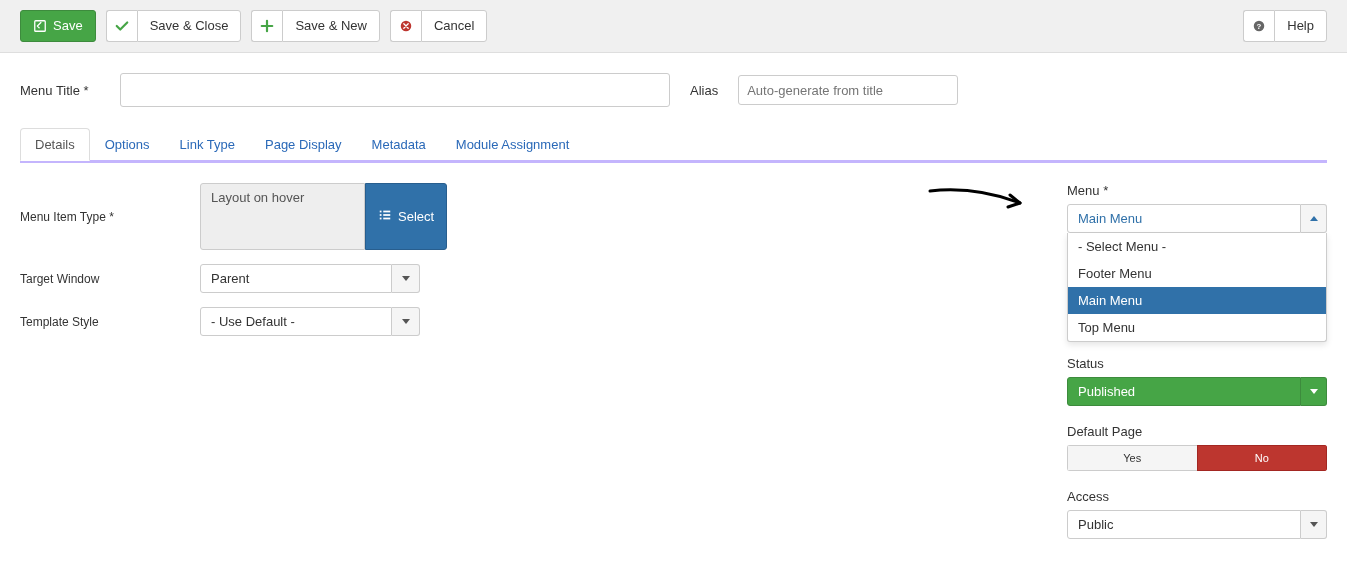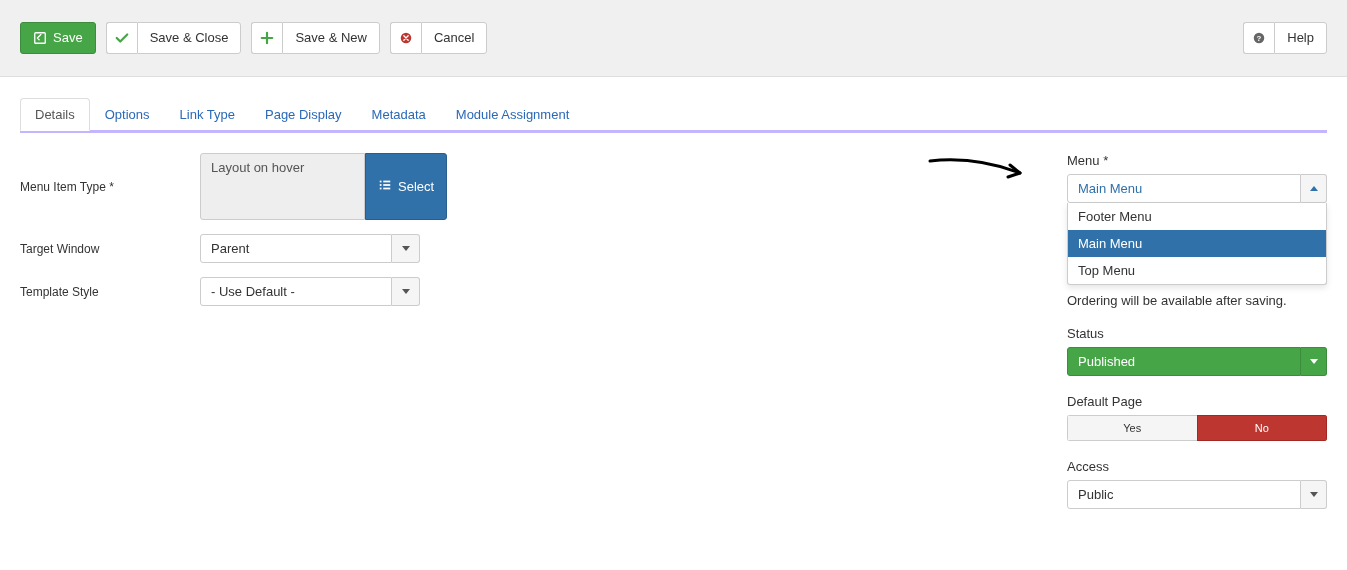--- a/index.html
+++ b/index.html
@@ -1,18 +1,18 @@
 <!DOCTYPE html>
 <html><head>
 <meta charset="utf-8">
 <style>
   * { box-sizing: border-box; margin: 0; padding: 0; }
   body { font-family: -apple-system, BlinkMacSystemFont, "Segoe UI", Helvetica, Arial, sans-serif; font-size: 13px; color: #333; background: #fff; }
   
-  .toolbar { background: #f0f0f0; border-bottom: 1px solid #dedede; padding: 22px 20px; display: flex; align-items: center; gap: 10px; }
+  .toolbar { background: #f0f0f0; border-bottom: 1px solid #dedede; padding: 10px 20px; display: flex; align-items: center; gap: 10px; }
   .toolbar .spacer { flex: 1; }
   
   .btn { display: inline-flex; align-items: center; gap: 6px; padding: 6px 12px; font-size: 13px; line-height: 1.4; border-radius: 3px; border: 1px solid #ccc; background: #fff; color: #333; cursor: pointer; text-decoration: none; }
   .btn-success { background: #46a546; border-color: #3d8b3d; color: #fff; }
   .btn-group { display: inline-flex; }
   .btn-group > .btn-icon { border-radius: 3px 0 0 3px; border-right: 0; padding: 6px 8px; display:inline-flex; align-items:center;}
   .btn-group > .btn-text { border-radius: 0 3px 3px 0; }
   
   .ic { display:inline-block; width:14px; height:14px; }
   
@@ -120,20 +120,26 @@
           <circle cx="8" cy="8" r="6" fill="#666"></circle>
           <text x="8" y="11.5" font-size="9" fill="#fff" text-anchor="middle" font-weight="bold">?</text>
         </svg>
     </span>
     <button class="btn btn-text">Help</button>
   </div>
 </div>
 
 <div class="content">
 
+  <div class="title-row">
+    <label class="lbl">Menu Title *</label>
+    <input class="big" type="text" style="">
+    <label class="lbl" style="min-width:auto;">Alias</label>
+    <input class="small" type="text" placeholder="Auto-generate from title" style="">
+  </div>
 
   <div class="tabs">
     <div class="tab active">Details</div>
     <div class="tab">Options</div>
     <div class="tab">Link Type</div>
     <div class="tab">Page Display</div>
     <div class="tab">Metadata</div>
     <div class="tab">Module Assignment</div>
   </div>
 
@@ -198,20 +204,21 @@
     <div class="col-side">
 
       <div class="side-group">
         <label>Menu *</label>
         <div class="side-dropdown">
           <div class="dv">Main Menu</div>
           <div class="caret-btn">
               <span class="caret-up"></span>
             </div>
           <div class="menu-list">
+            <div class="opt">- Select Menu -</div>
             <div class="opt">Footer Menu</div>
             <div class="opt sel">Main Menu</div>
             <div class="opt">Top Menu</div>
           </div>
         </div>
         <div class="note">Ordering will be available after saving.</div>
       </div>
 
       <div class="side-group">
         <label>Status</label>

